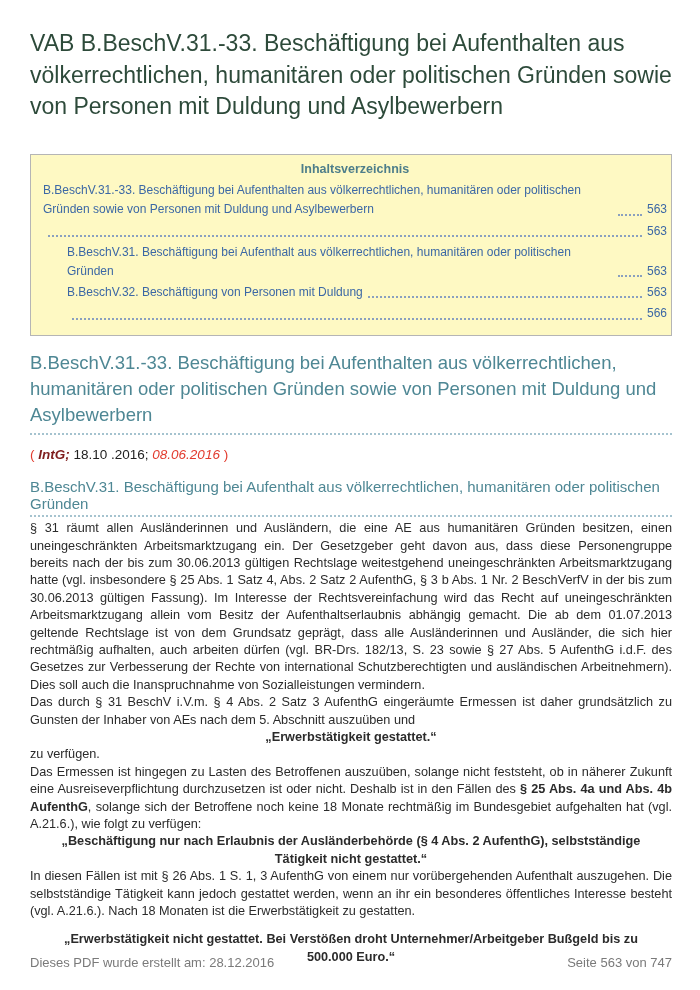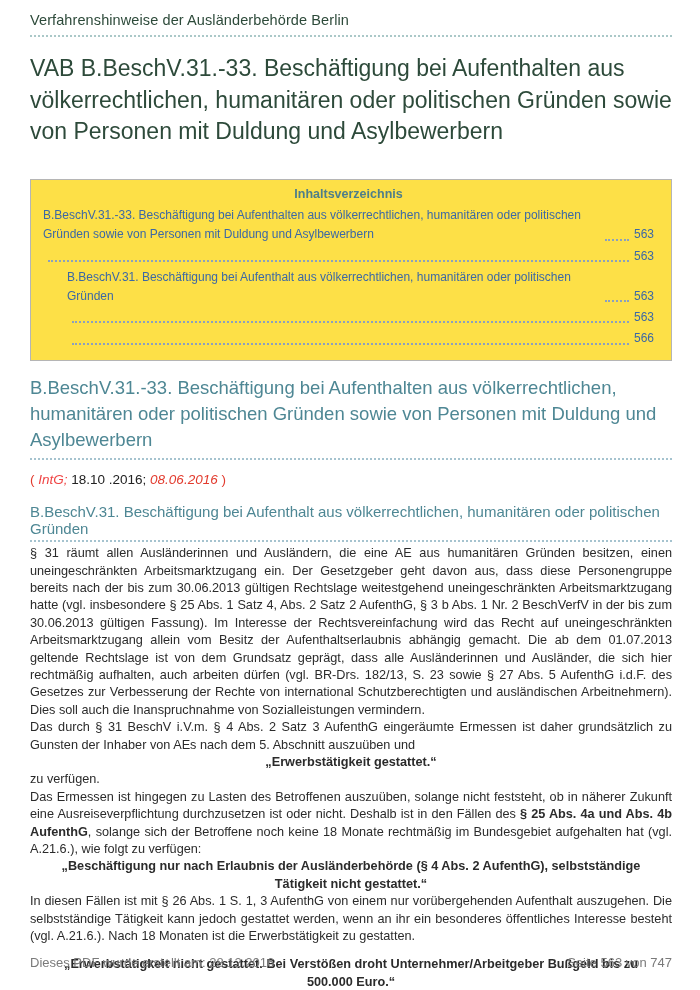--- a/index.html
+++ b/index.html
@@ -14,22 +14,22 @@
     font-size:14.5px; color:#2d4a3a; padding-bottom:7px;
     border-bottom:2px dotted #aac8c8; letter-spacing:.1px;
   }
 
   h1.doc-title {
     font-size:23px; font-weight:400; color:#2d4a3a;
     line-height:1.38; margin:16px 0 31px;
   }
 
   .toc {
-    border:1px solid #b5b5b5; background:#fde047;
-    padding:7px 17px 11px 12px; margin-bottom:10px;
+    border:1px solid #b5b5b5; background:#fef9c3;
+    padding:7px 4px 11px 12px; margin-bottom:10px;
   }
   .toc-title {
     text-align:center; font-weight:bold; font-size:12.5px;
     color:#4e7e8a; margin-bottom:5px;
   }
   .toc-row { display:flex; font-size:12px; color:#3c68a5; line-height:1.6; margin-top:2px; }
   .toc-row.indent { padding-left:24px; }
   .toc-label { flex:0 1 auto; }
   .toc-leader {
     flex:1 1 auto; min-width:24px; align-self:flex-end;
@@ -38,21 +38,21 @@
   .toc-page { align-self:flex-end; flex:0 0 auto; }
 
   h2.sec-title {
     font-size:18.5px; font-weight:400; color:#4e8794; line-height:1.42;
     margin:14px 0 0; padding-bottom:5px; border-bottom:2px dotted #a5c3cf;
   }
 
   .meta-line { font-size:13.5px; margin:12px 0 14px; color:#222; }
   .seg-red  { color:#e23b2e; }
   .seg-redi { color:#e23b2e; font-style:italic; }
-  .seg-bluei{ color:#ef4444; font-style:italic; }
+  .seg-bluei{ color:#7f1d1d; font-style:italic;font-weight:bold; }
   .seg-b    { font-weight:bold; }
 
   .h3 {
     font-size:15px; font-weight:400; color:#4e8794;
     margin:16px 0 3px; padding-bottom:3px; border-bottom:2px dotted #a5c3cf;
   }
   p.body { font-size:12.7px; line-height:1.37; color:#2b2b2b; }
   p.body.j { text-align:justify; }
   p.body.m { margin-top:11px; }
   p.body.center { text-align:center; padding:0 10px; }
@@ -62,23 +62,20 @@
     position:absolute; left:30px; right:28px; bottom:20px;
     display:flex; justify-content:space-between;
     font-size:13px; color:#7a7a7a;gap:24px;
   }
 </style>
 </head>
 <body>
 
 <div class="page">
 
-  <div class="doc-header">
-    <span>Verfahrenshinweise der Ausländerbehörde Berlin</span>
-  </div>
 
   <h1 class="doc-title">VAB B.BeschV.31.-33. Beschäftigung bei Aufenthalten aus völkerrechtlichen, humanitären oder politischen Gründen sowie von Personen mit Duldung und Asylbewerbern</h1>
 
   <div class="toc">
     <div class="toc-title">Inhaltsverzeichnis</div>
     <div id="toc-list">
         <div class="toc-row">
           <span class="toc-label">B.BeschV.31.-33. Beschäftigung bei Aufenthalten aus völkerrechtlichen, humanitären oder politischen Gründen sowie von Personen mit Duldung und Asylbewerbern</span>
           <span class="toc-leader"></span>
           <span class="toc-page">563</span>
@@ -87,20 +84,21 @@
           <span class="toc-label"></span>
           <span class="toc-leader"></span>
           <span class="toc-page">563</span>
         </div>
         <div class="toc-row indent">
           <span class="toc-label">B.BeschV.31. Beschäftigung bei Aufenthalt aus völkerrechtlichen, humanitären oder politischen Gründen</span>
           <span class="toc-leader"></span>
           <span class="toc-page">563</span>
         </div>
         <div class="toc-row indent">
+          <span class="toc-label">B.BeschV.32. Beschäftigung von Personen mit Duldung</span>
           <span class="toc-leader"></span>
           <span class="toc-page">563</span>
         </div>
         <div class="toc-row indent">
           <span class="toc-leader"></span>
           <span class="toc-page">566</span>
         </div>
       </div>
   </div>
 

